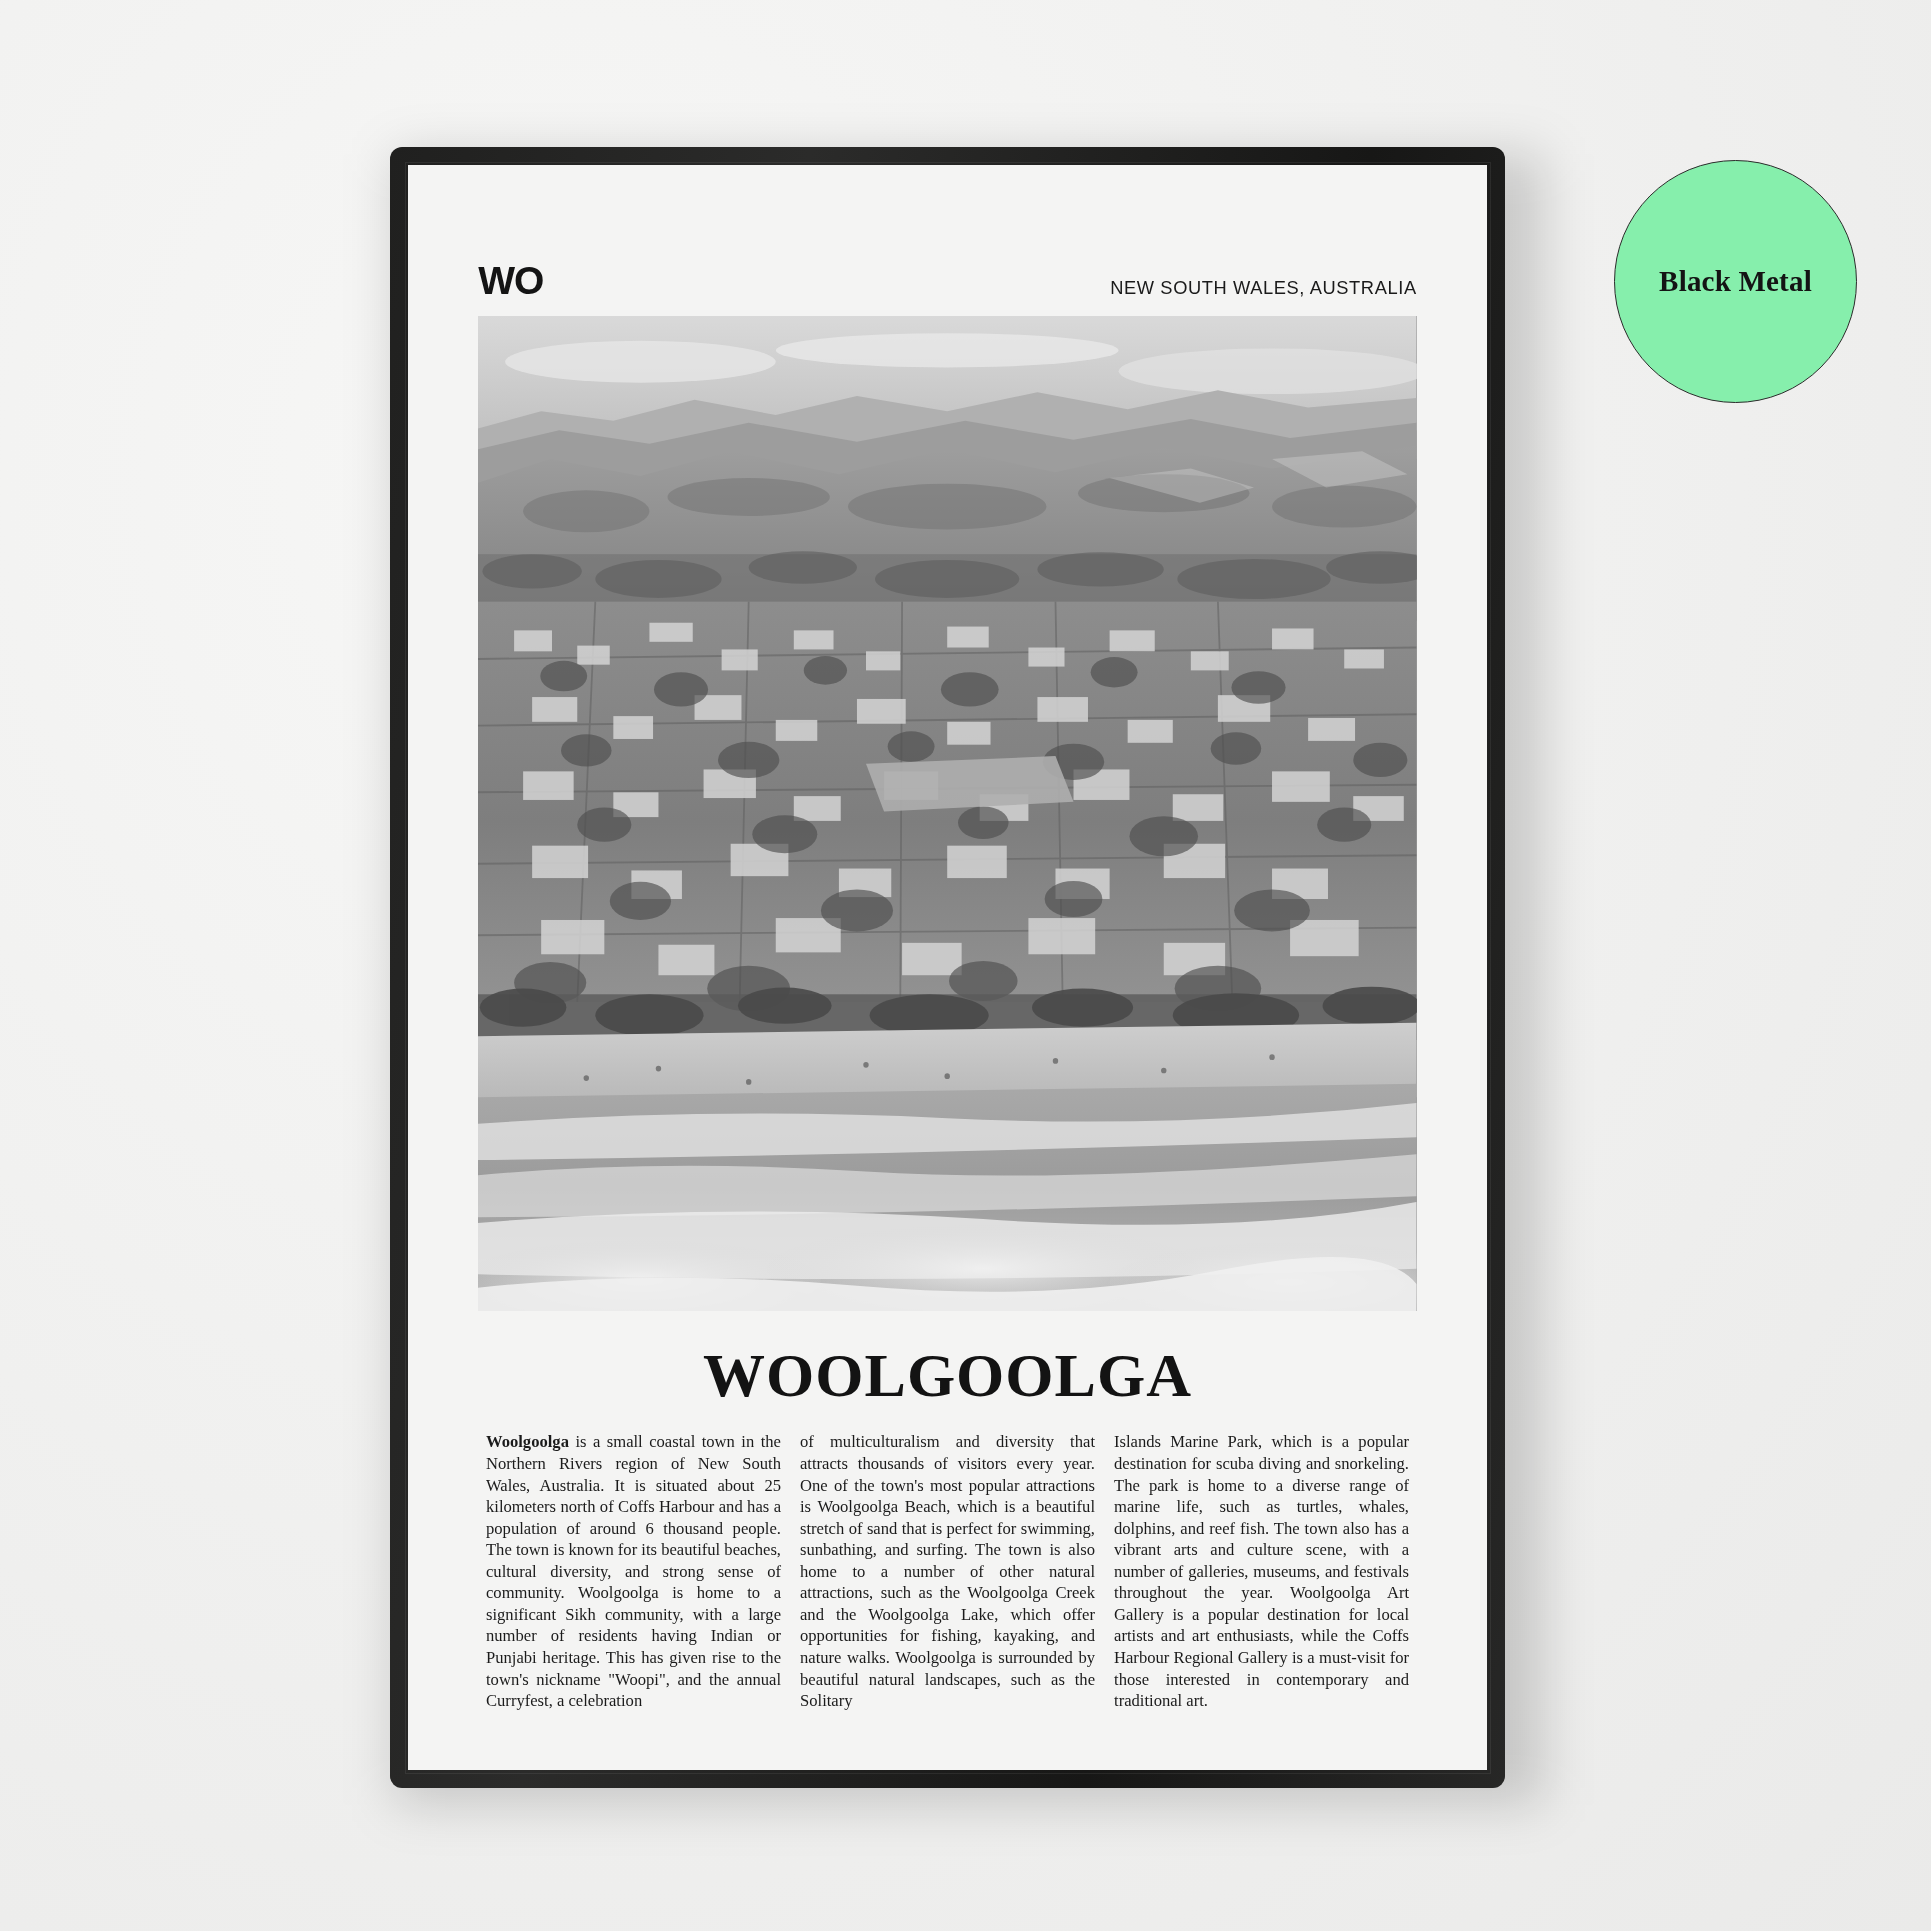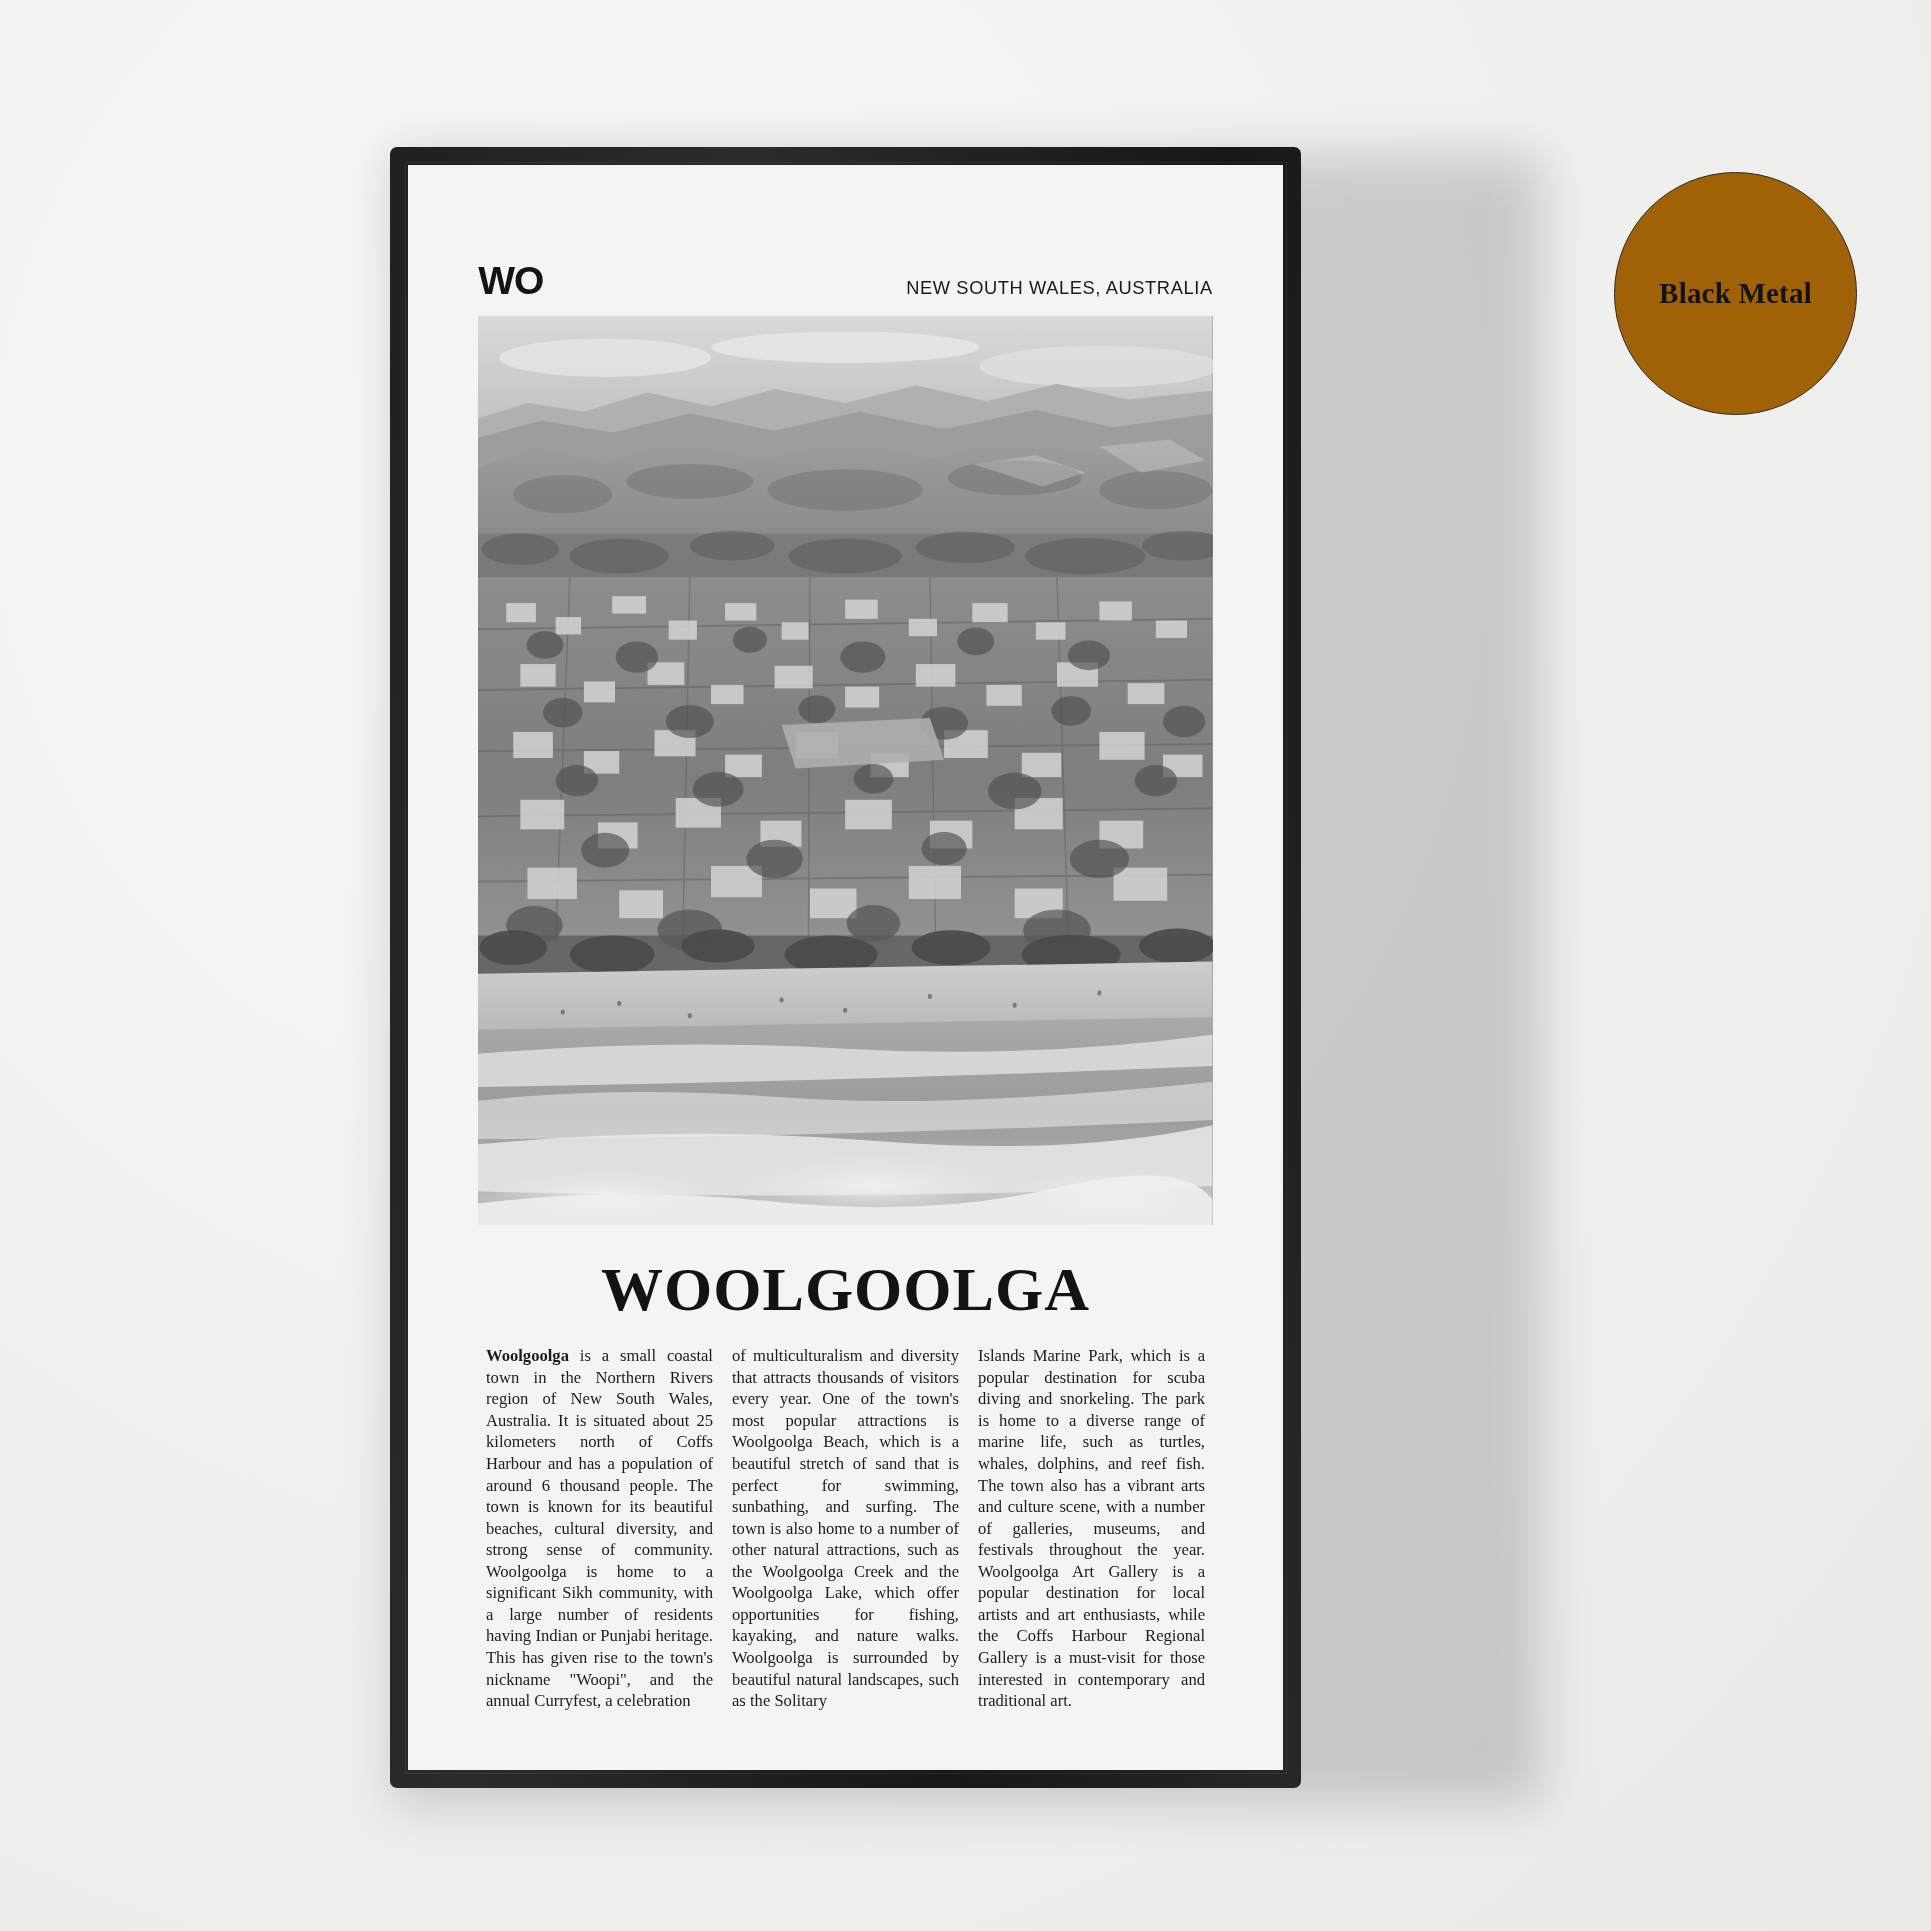--- a/index.html
+++ b/index.html
@@ -31,26 +31,26 @@
     width: 1149px;
     height: 1651px;
     background: rgba(0,0,0,0.16);
     filter: blur(25px);
     border-radius: 3.9px;
   }
   .frame {
     position: absolute;
     left: 390px;
     top: 147px;
-    width: 911px;
+    width: 1115px;
     height: 1641px;
     background: linear-gradient(100deg, #20201f 0%, #2b2b2a 30%, #171716 70%, #272726 100%);
     padding: 18.3px;
     box-sizing: border-box;
-    border-radius: 7px;
+    border-radius: 12px;
   }
   .frame-inner-edge {
     position: absolute;
     inset: 14.5px;
     border: 1px solid rgba(255,255,255,0.07);
     pointer-events: none;
   }
 
   
   .poster {
@@ -126,26 +126,26 @@
     color: #1b1b1b;
     text-align: justify;
     hyphens: auto;
   }
   .col b { font-weight: bold; }
 
   
   .badge {
     position: absolute;
     left: 1614px;
-    top: 172px;
+    top: 160px;
     width: 241px;
     height: 241px;
     border-radius: 50%;
     border: 1.5px solid #2b2b2b;
-    background: #a16207;
+    background: #86efac;
     display: flex;
     align-items: center;
     justify-content: center;
   }
   .badge-label {
     font-family: "Liberation Serif", serif;
     font-weight: bold;
     font-size: 29px;
     color: #141414;
     letter-spacing: 0.2px;

